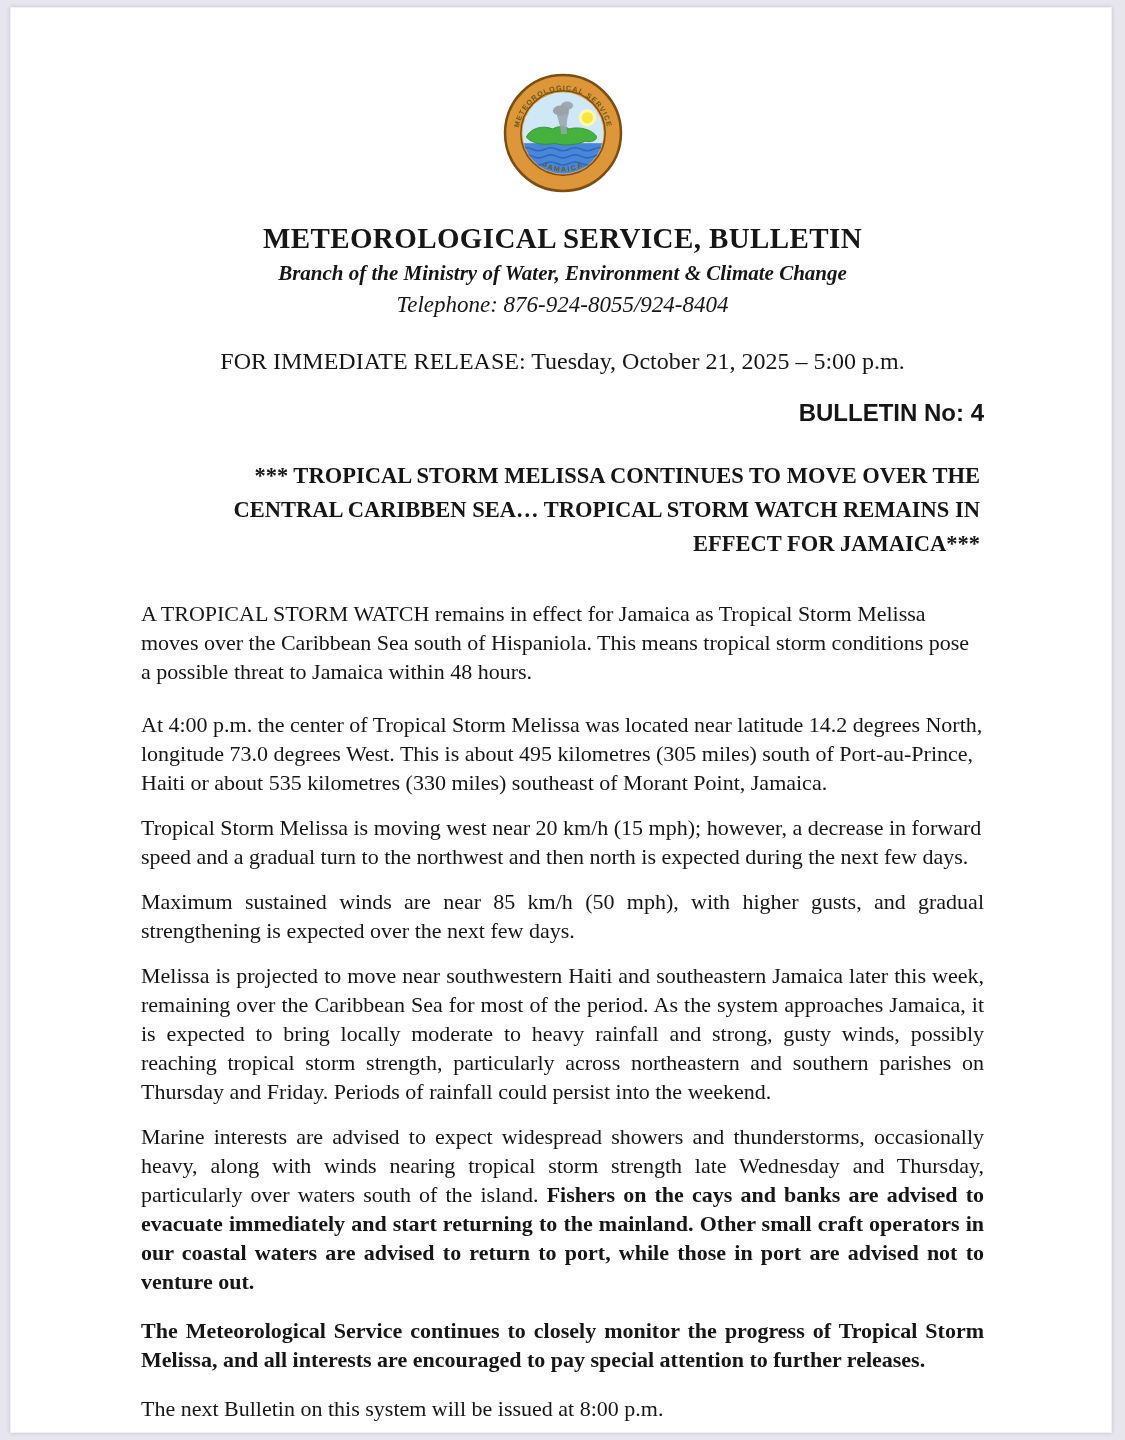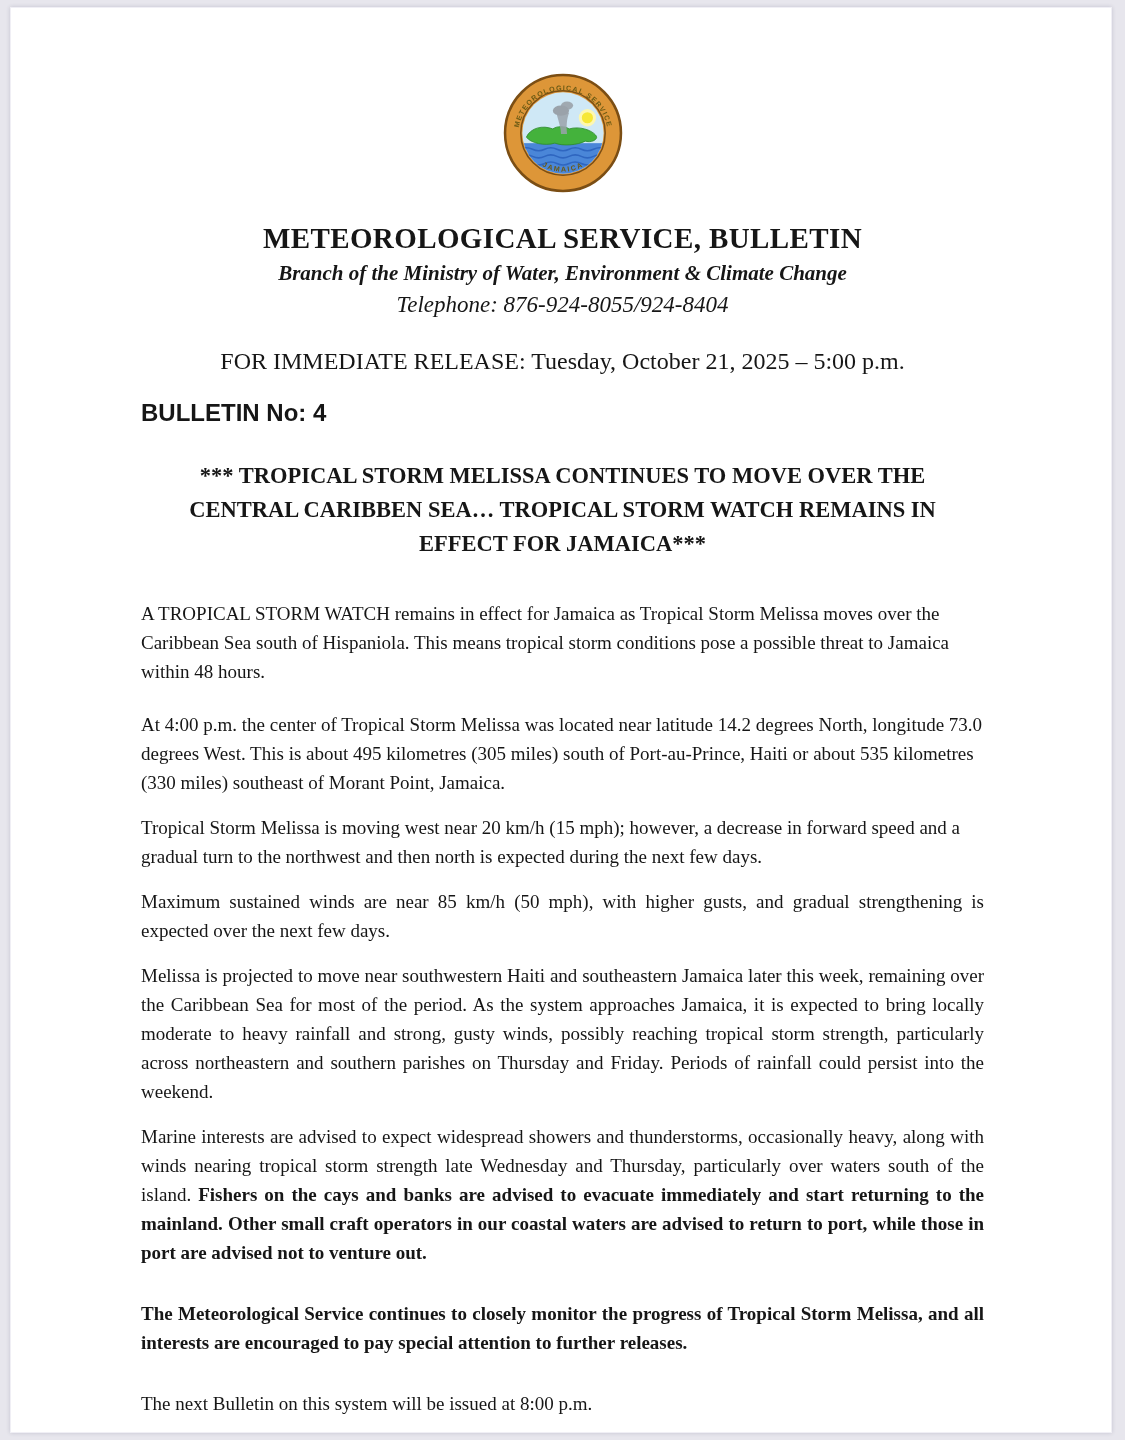--- a/index.html
+++ b/index.html
@@ -46,44 +46,44 @@
     font-weight: normal;
     font-size: 23px;
   }
   .release {
     margin-top: 30px;
     text-align: center;
     font-size: 24px;
   }
   .bulletin {
     margin-top: 24px;
-    text-align: left;
+    text-align: right;
     font-family: "Liberation Sans", sans-serif;
     font-weight: bold;
     font-size: 24px;
   }
   .headline {
     margin-top: 32px;
-    text-align: center;
+    text-align: right;
     font-weight: bold;
     font-size: 22.5px;
     line-height: 34px;
     padding: 0 4px;
   }
   .body-text { margin-top: 6px; }
   .para {
-    font-size: 19px;
+    font-size: 22px;
     line-height: 29px;
     margin-top: 16px;
     text-align: left;
   }
   .para.justify { text-align: justify; }
   .para.sp-first { margin-top: 38px; }
   .para.sp-large { margin-top: 24px; }
-  .para.sp-xlarge { margin-top: 32px; }
+  .para.sp-xlarge { margin-top: 20px; }
   .para .bold { font-weight: bold; }
 </style>
 </head>
 <body style="color: rgb(22, 22, 22);">
 
 <div class="frame">
   <div class="page">
 
     <div class="logo-wrap">
       <svg viewBox="0 0 120 120">

